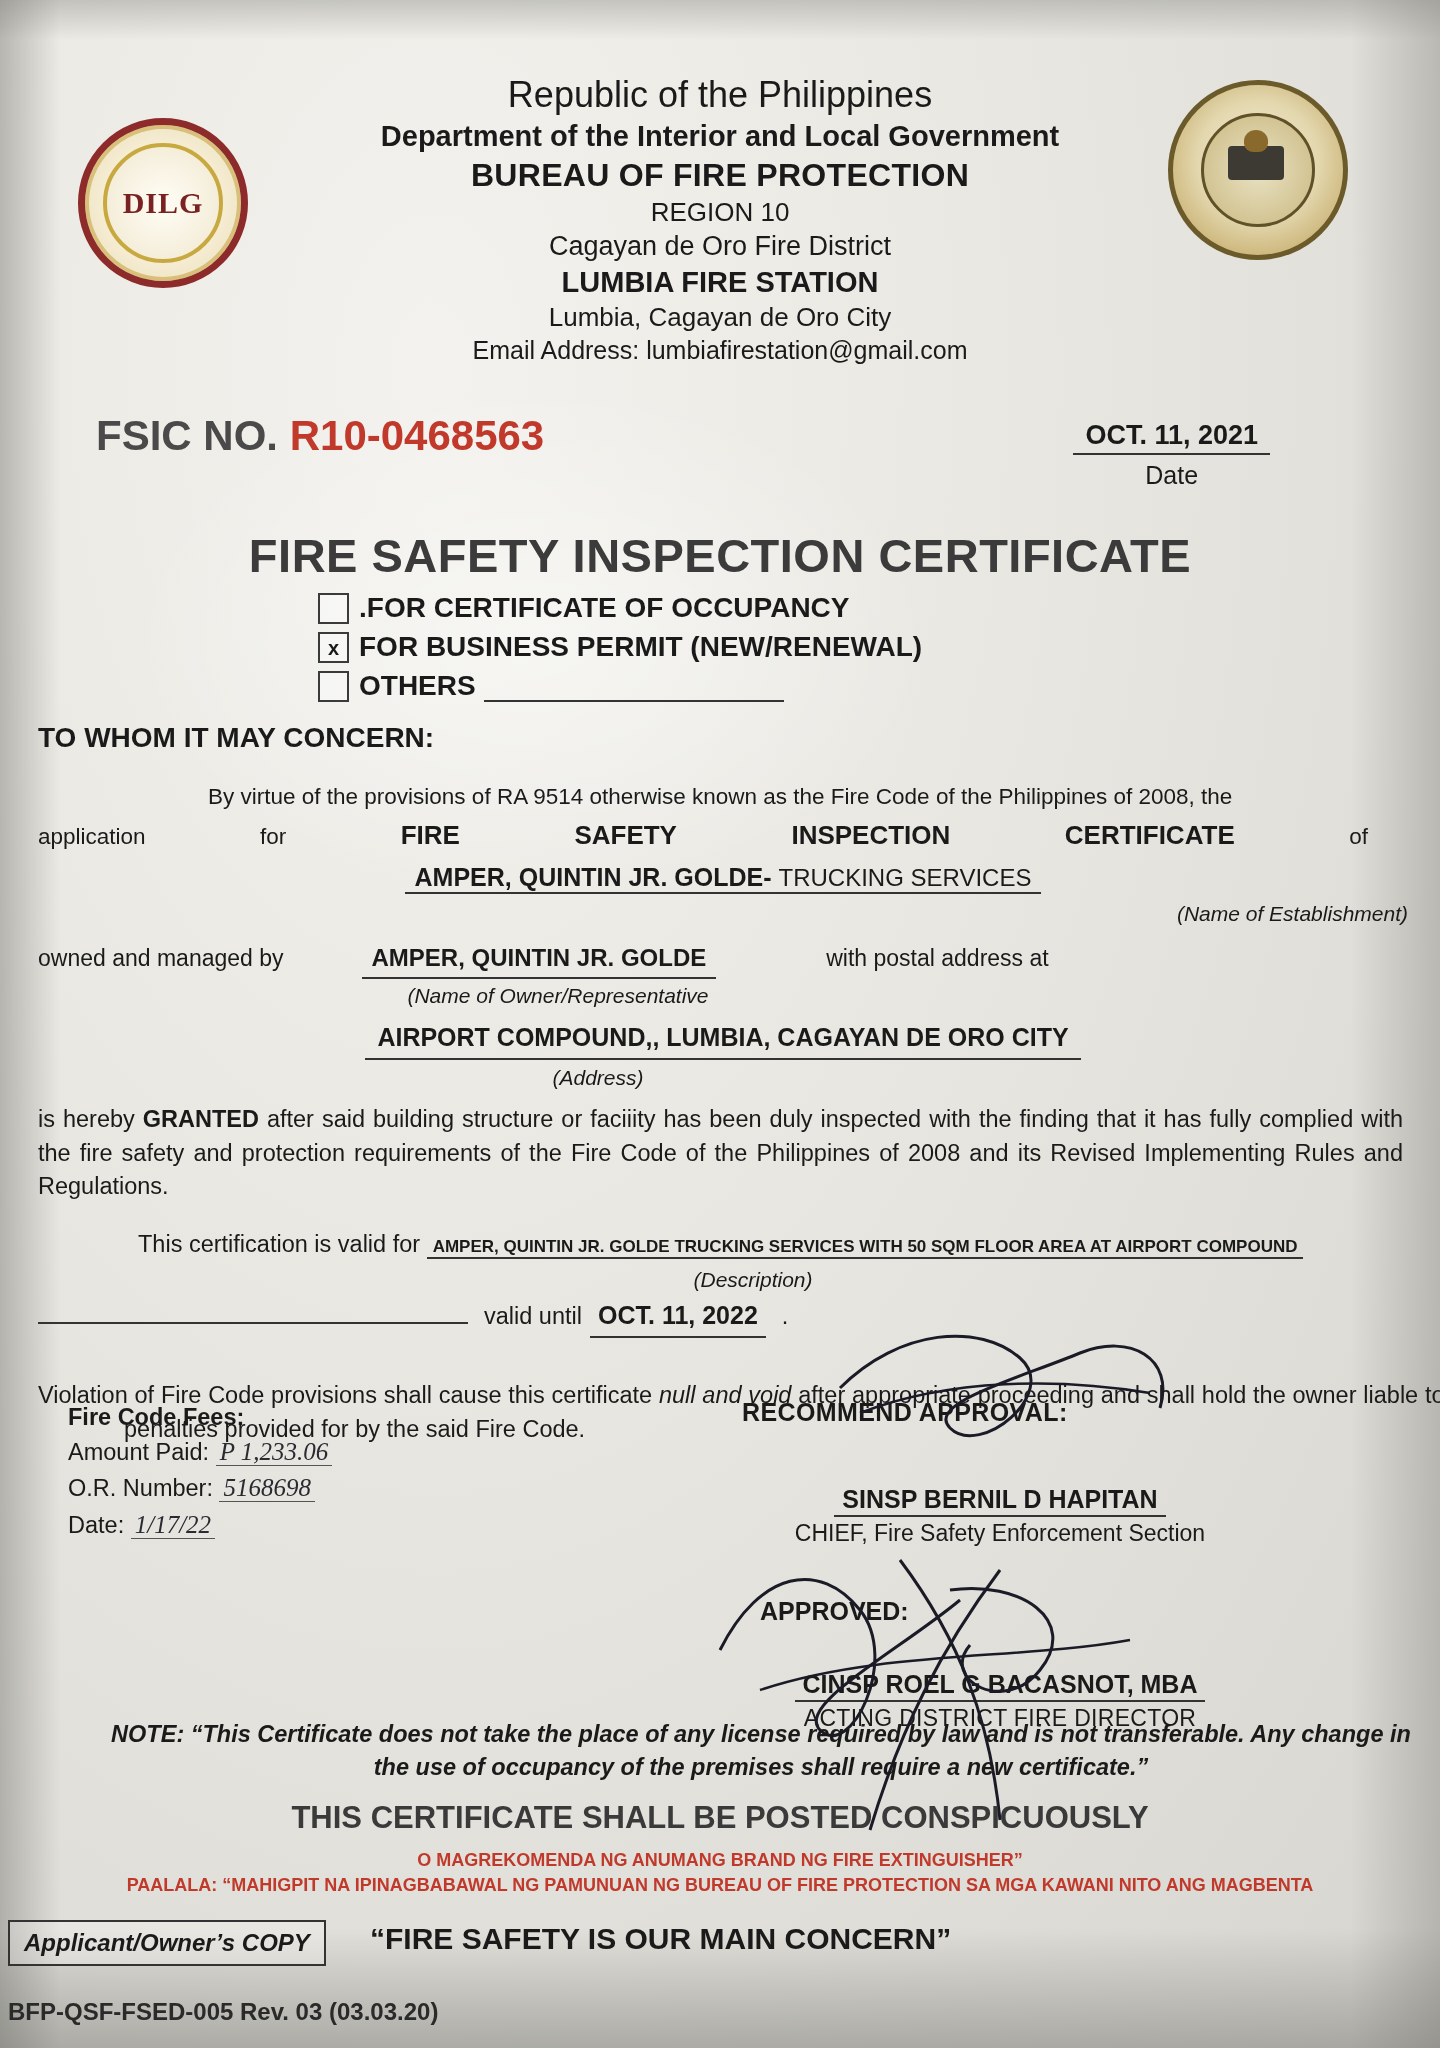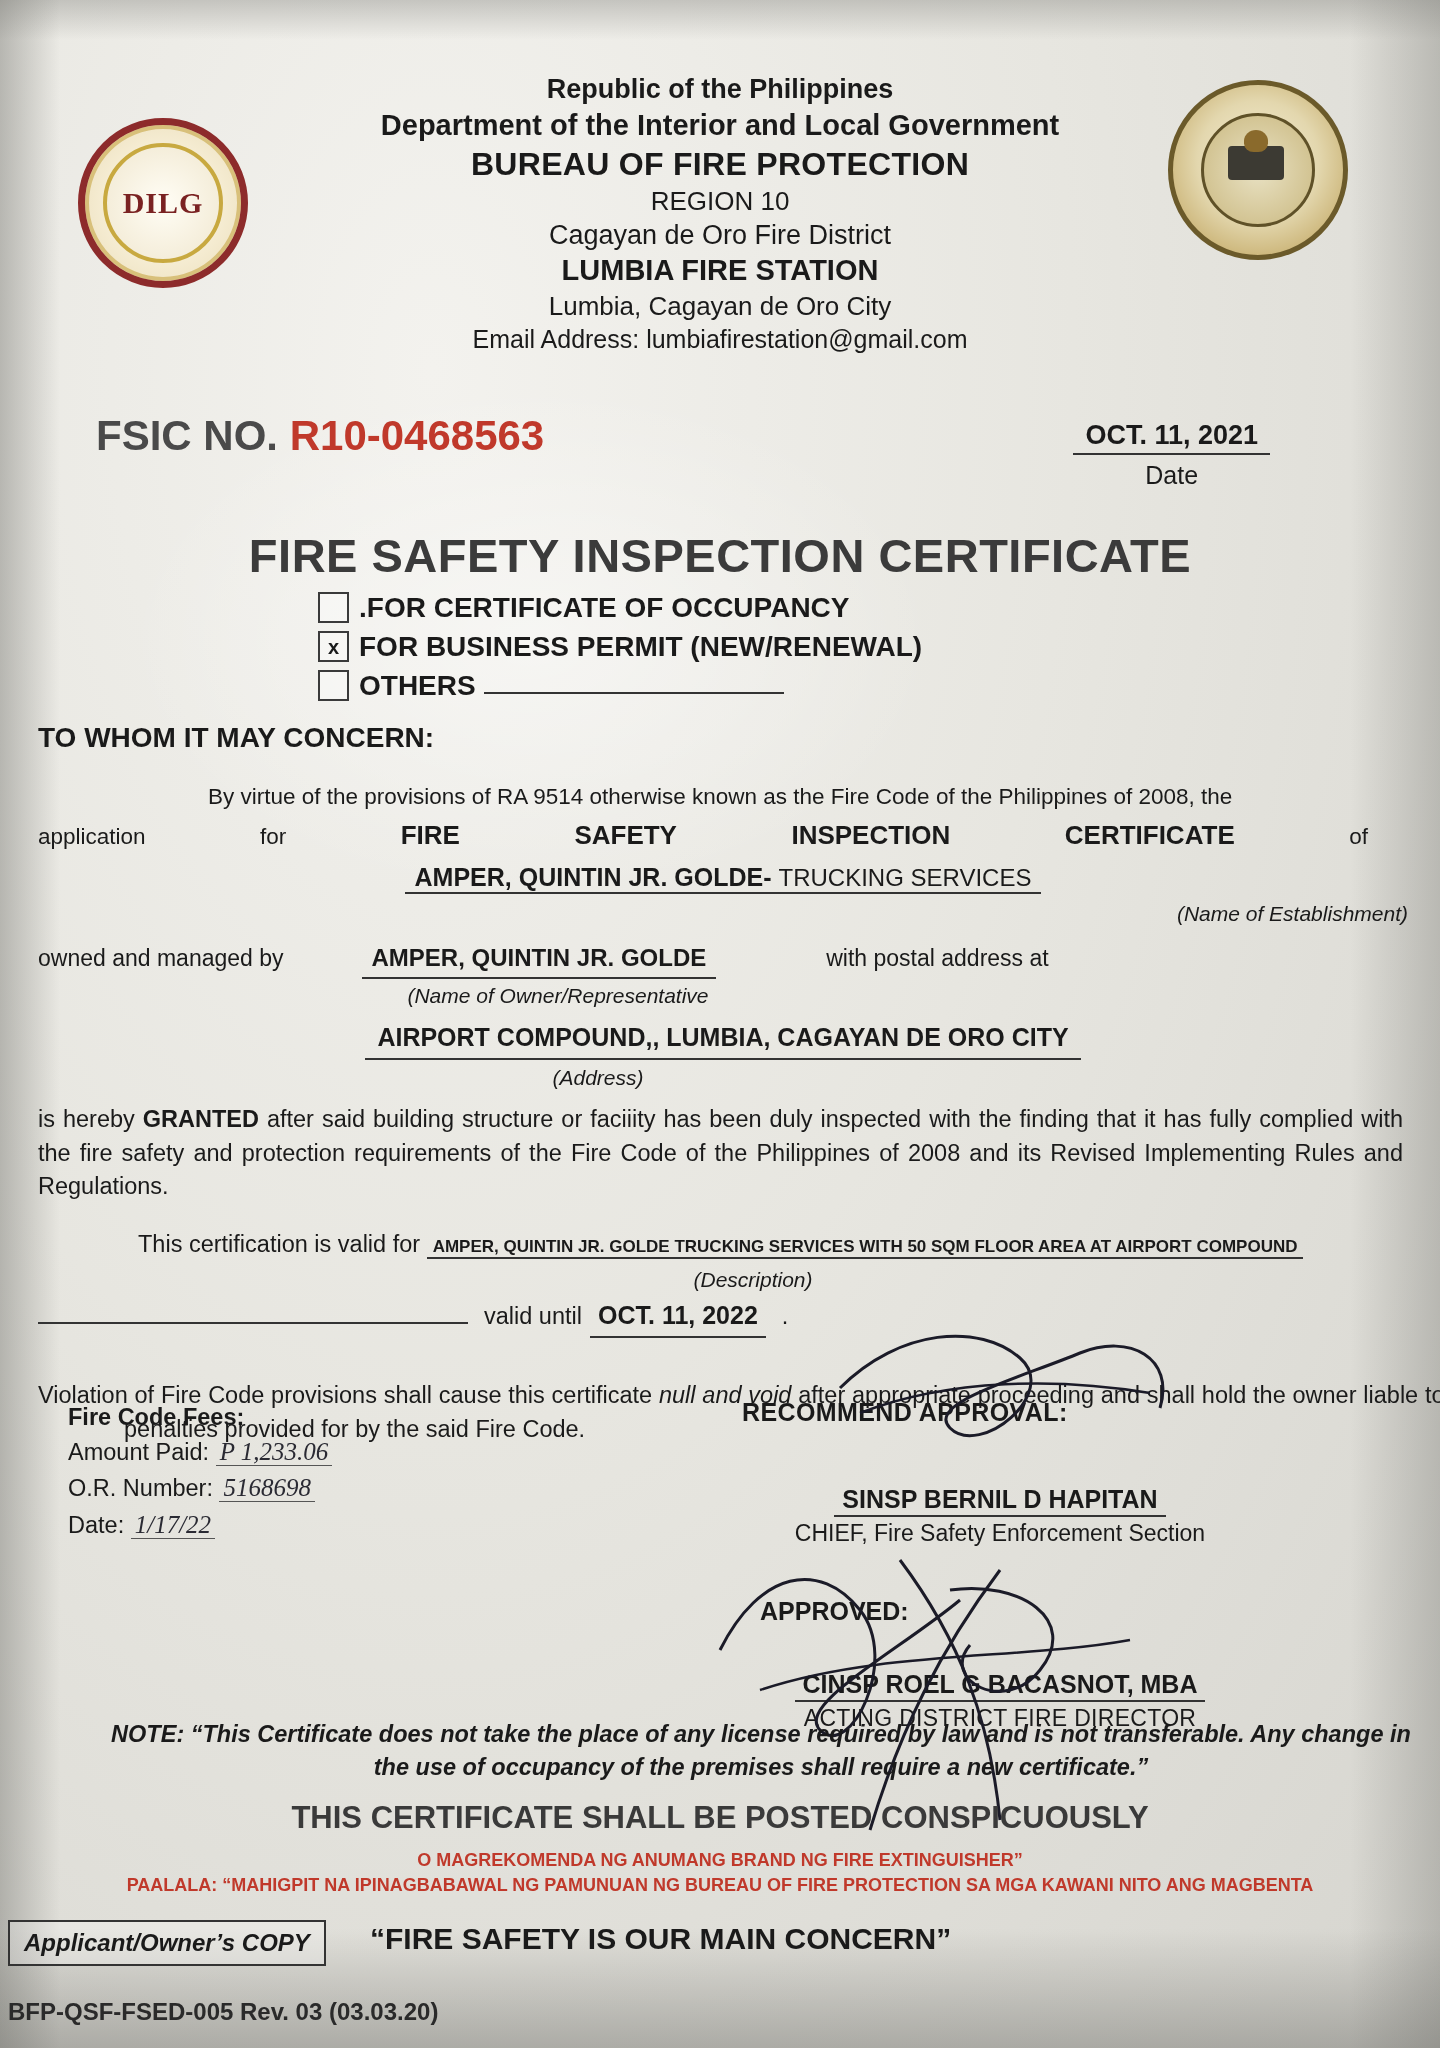--- a/index.html
+++ b/index.html
@@ -27,21 +27,21 @@
     background:linear-gradient(0deg, rgba(110,110,105,.45), rgba(110,110,105,0));}
   .glare{position:absolute;left:120px;top:380px;width:820px;height:520px;
     background:radial-gradient(ellipse at center, rgba(255,255,255,.45), rgba(255,255,255,0) 70%);
     pointer-events:none;}
 
   .content{position:absolute;left:0;top:0;width:1440px;height:2048px;}
 
   
   .header{position:absolute;left:0;top:72px;width:1440px;text-align:center;}
   .h-line{line-height:1.28;}
-  .t1{font-size:27px;font-weight:bold;}
+  .t1{font-size:36px;}
   .t2{font-size:29px;font-weight:bold;}
   .t3{font-size:32px;font-weight:bold;letter-spacing:.3px;}
   .t4{font-size:26px;}
   .t5{font-size:27px;}
   .t6{font-size:29px;font-weight:bold;}
   .t7{font-size:26px;}
   .t8{font-size:25px;}
 
   
   .seal{position:absolute;border-radius:50%;}
@@ -73,21 +73,21 @@
   .date-block{position:absolute;right:170px;top:420px;text-align:center;}
   .date-val{font-size:27px;font-weight:bold;border-bottom:2px solid #333;padding:0 12px 2px 12px;display:inline-block;}
   .date-lbl{font-size:25px;margin-top:6px;}
 
   
   .title{position:absolute;left:0;top:528px;width:1440px;text-align:center;
     font-size:47px;font-weight:bold;color:#3b3b3b;letter-spacing:.5px;}
 
   
   .checks{position:absolute;left:318px;top:592px;}
-  .crow{display:flex;align-items:flex-start;margin-bottom:7px;}
+  .crow{display:flex;align-items:flex-end;margin-bottom:7px;}
   .cbox{width:27px;height:27px;border:2px solid #3a3a3a;background:rgba(255,255,255,.35);
     margin-right:10px;display:flex;align-items:center;justify-content:center;
     font-size:20px;font-weight:bold;line-height:1;}
   .clabel{font-size:28px;font-weight:bold;}
   .ul-line{display:inline-block;border-bottom:2px solid #333;width:300px;margin-left:8px;height:22px;}
 
   
   .towhom{position:absolute;left:38px;top:722px;font-size:28px;font-weight:bold;}
 
   .body{position:absolute;left:38px;top:780px;width:1370px;font-size:22.5px;line-height:1.5;}

